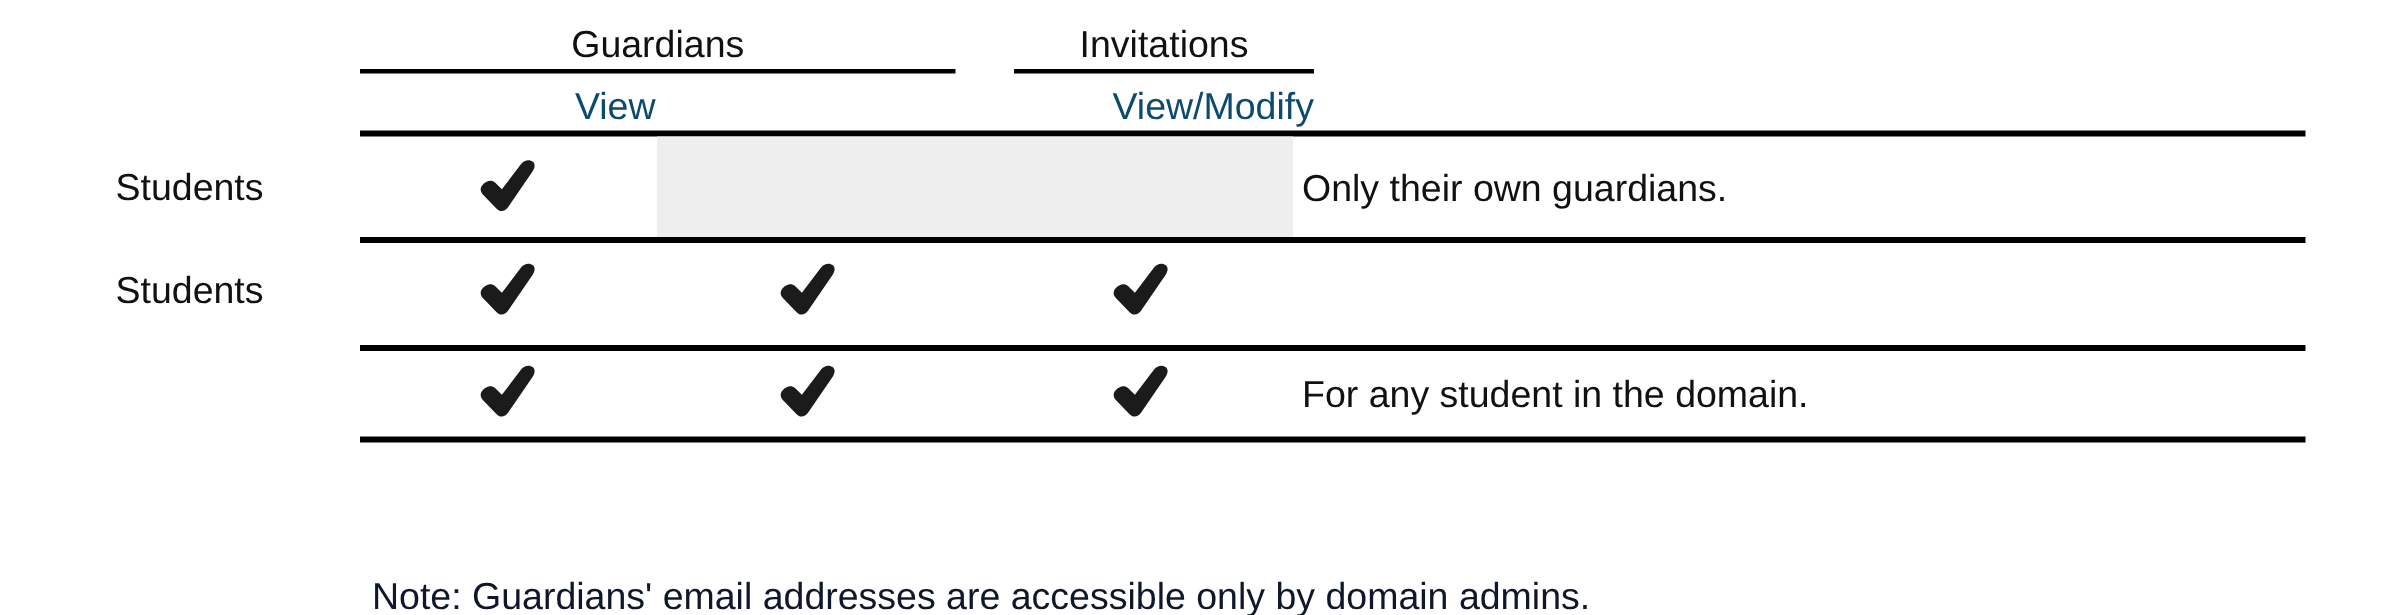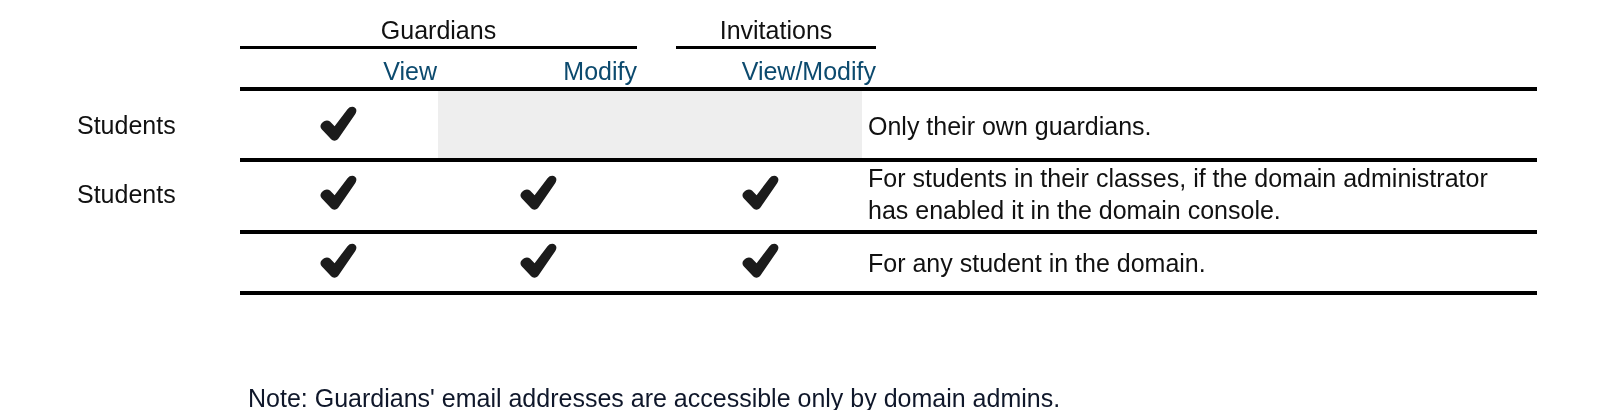--- a/index.html
+++ b/index.html
@@ -139,21 +139,20 @@
 
 <div class="sheet">
 
   <div class="grp-label grp-guardians">Guardians</div>
   <div class="rule rule-grp-guardians"></div>
 
   <div class="grp-label grp-invitations">Invitations</div>
   <div class="rule rule-grp-invitations"></div>
 
   <div class="sub-label sub-view">View</div>
-  <div class="sub-label sub-modify">Modify</div>
   <div class="sub-label sub-viewmod">View/Modify</div>
 
   <div class="rule rule-head"></div>
 
   <div class="shade-cell"></div>
 
   <div class="row-label r0">Students</div>
 
   <div class="check c-view rowy0">
     <svg viewBox="0 0 40 38" xmlns="http://www.w3.org/2000/svg" aria-hidden="true">
@@ -178,24 +177,20 @@
     <svg viewBox="0 0 40 38" xmlns="http://www.w3.org/2000/svg" aria-hidden="true">
       <path d="M3.5 18.5 C6 15.5 9.5 14.5 12 16.6 L16.6 21.2 L29.5 4.2 C31.6 1.5 35.2 1.0 37.3 2.9 C39.0 4.5 38.6 7.0 37.0 9.4 L20.8 33.0 C18.6 36.2 15.3 36.6 12.9 34.0 L3.9 24.6 C2.1 22.7 2.0 20.3 3.5 18.5 Z" fill="#1b1b1b"></path>
     </svg>
   </div>
   <div class="check c-inv rowy1">
     <svg viewBox="0 0 40 38" xmlns="http://www.w3.org/2000/svg" aria-hidden="true">
       <path d="M3.5 18.5 C6 15.5 9.5 14.5 12 16.6 L16.6 21.2 L29.5 4.2 C31.6 1.5 35.2 1.0 37.3 2.9 C39.0 4.5 38.6 7.0 37.0 9.4 L20.8 33.0 C18.6 36.2 15.3 36.6 12.9 34.0 L3.9 24.6 C2.1 22.7 2.0 20.3 3.5 18.5 Z" fill="#1b1b1b"></path>
     </svg>
   </div>
 
-  <div class="desc d1">
-    <span class="desc-line">For students in their classes, if the domain administrator</span>
-    <span class="desc-line">has enabled it in the domain console.</span>
-  </div>
 
   <div class="rule rule-r2"></div>
 
 
   <div class="check c-view rowy2">
     <svg viewBox="0 0 40 38" xmlns="http://www.w3.org/2000/svg" aria-hidden="true">
       <path d="M3.5 18.5 C6 15.5 9.5 14.5 12 16.6 L16.6 21.2 L29.5 4.2 C31.6 1.5 35.2 1.0 37.3 2.9 C39.0 4.5 38.6 7.0 37.0 9.4 L20.8 33.0 C18.6 36.2 15.3 36.6 12.9 34.0 L3.9 24.6 C2.1 22.7 2.0 20.3 3.5 18.5 Z" fill="#1b1b1b"></path>
     </svg>
   </div>
   <div class="check c-mod rowy2">

